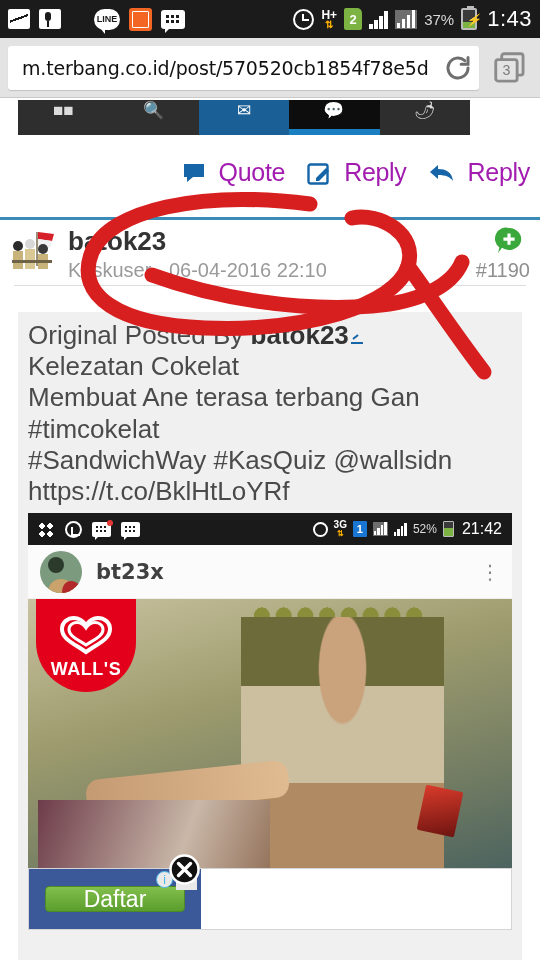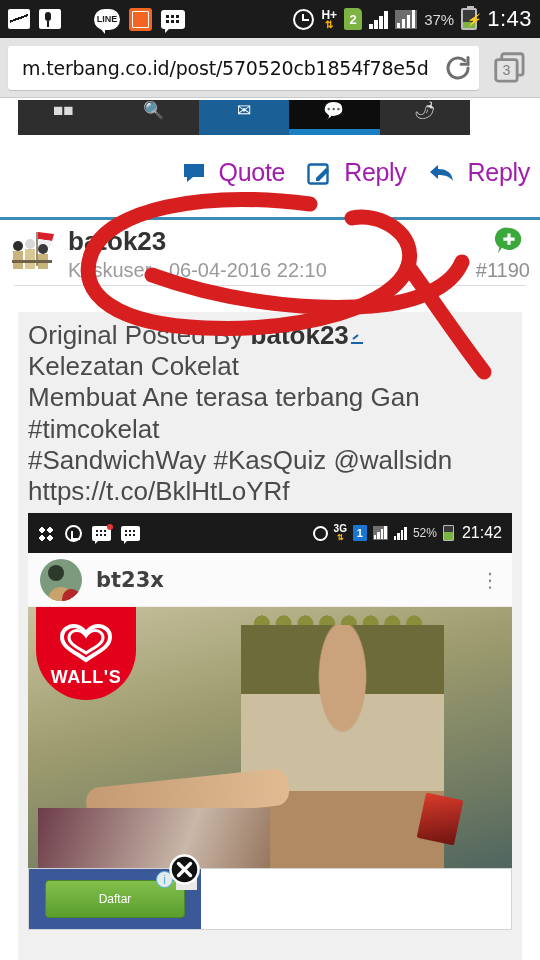--- a/index.html
+++ b/index.html
@@ -116,21 +116,21 @@
   .quotebox{
     position:absolute; top:212px; left:18px; right:18px; bottom:0;
     background:#f0f0f0;
   }
   .qtext{ padding:8px 10px 0 10px; font-size:26px; color:#4a4a4a; line-height:1.2; }
   .qtext .by{ font-weight:bold; color:#333; }
   .linkarrow{ display:inline-block; width:16px; height:14px; vertical-align:-2px; }
 
   
   .embed{ margin:6px 10px 0 10px; background:#fff; }
-  .emb-status{ height:40px; background:#1a1a1a; display:flex; align-items:center;
+  .emb-status{ height:32px; background:#1a1a1a; display:flex; align-items:center;
     padding:0 10px; color:#fff; }
   .emb-left{ display:flex; align-items:center; gap:10px; }
   .emb-right{ display:flex; align-items:center; gap:6px; margin-left:auto; }
   .e-bbm{ width:19px;height:15px;background:#fff;border-radius:2px;position:relative;}
   .e-bbm::after{content:"";position:absolute;left:3px;bottom:-3px;width:0;height:0;
     border-right:5px solid transparent;border-top:5px solid #fff;}
   .e-bbm i{position:absolute;left:3px;top:3px;width:12px;height:8px;
     background-image:radial-gradient(circle,#1a1a1a 45%,transparent 46%);background-size:4px 4px;}
   .e-dot{width:6px;height:6px;border-radius:50%;background:#e53935;position:absolute;right:-2px;top:-2px;}
   .e-wa{width:17px;height:17px;border:2px solid #fff;border-radius:50%;position:relative;}
@@ -183,22 +183,22 @@
   
   .ad{ position:absolute; left:28px; right:28px; bottom:30px; height:62px;
     display:flex; background:#fff; border:1px solid #d4d4d4; }
   .ad-left{ flex:1; display:flex; align-items:center; gap:14px; padding-left:14px; }
   .thumb{ width:52px;height:48px; position:relative; flex:none; }
   .ad-copy{ color:#3b5998; font-size:13.5px; line-height:1.35; font-weight:bold; }
   .ad-right{ width:172px; background:#3b5998; position:relative;
     display:flex; flex-direction:column; align-items:center; justify-content:center; gap:4px; }
   .fb-word{ color:#fff; font-size:27px; font-weight:bold; letter-spacing:-1px;
     font-family:"DejaVu Sans", sans-serif; line-height:1; }
-  .fb-btn{ width:140px; height:38px; background:linear-gradient(#82bf4c,#5a9e2d);
-    border:1px solid #4d8a26; border-radius:4px; color:#fff; font-size:12px;
+  .fb-btn{ width:140px; height:26px; background:linear-gradient(#82bf4c,#5a9e2d);
+    border:1px solid #4d8a26; border-radius:4px; color:#fff; font-size:23px;
     display:flex; align-items:center; justify-content:center; }
   .ad-info{ position:absolute; right:28px; top:2px; width:17px;height:17px;
     border:1.5px solid #49b6e8; border-radius:50%; color:#49b6e8; font-size:12px;
     display:flex;align-items:center;justify-content:center; background:#e9e9e9; }
   .ad-x{ position:absolute; right:4px; top:0px; width:21px;height:21px;
     color:#49b6e8; font-size:20px; display:flex;align-items:center;justify-content:center;
     background:#e9e9e9; }
   .ad-close{ position:absolute; right:0px; top:-16px; width:33px;height:33px; }
 
   

